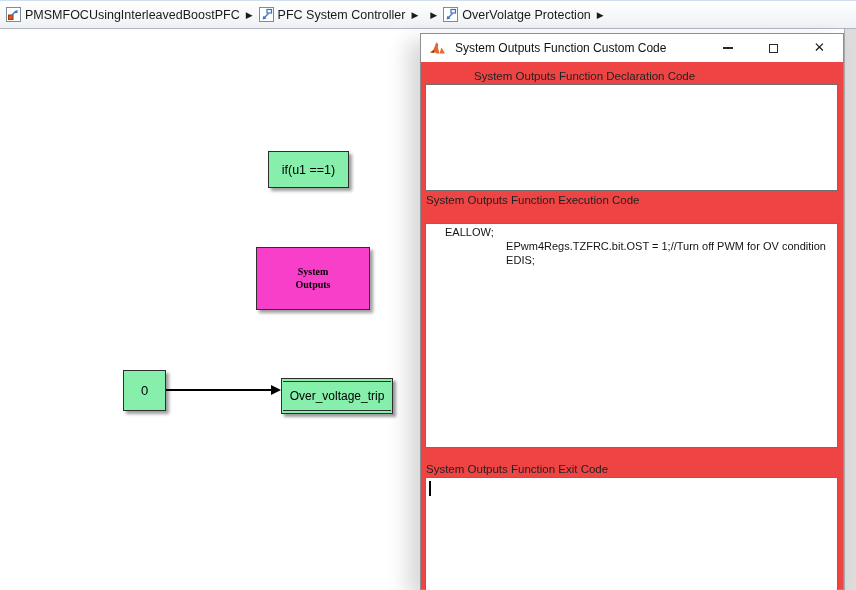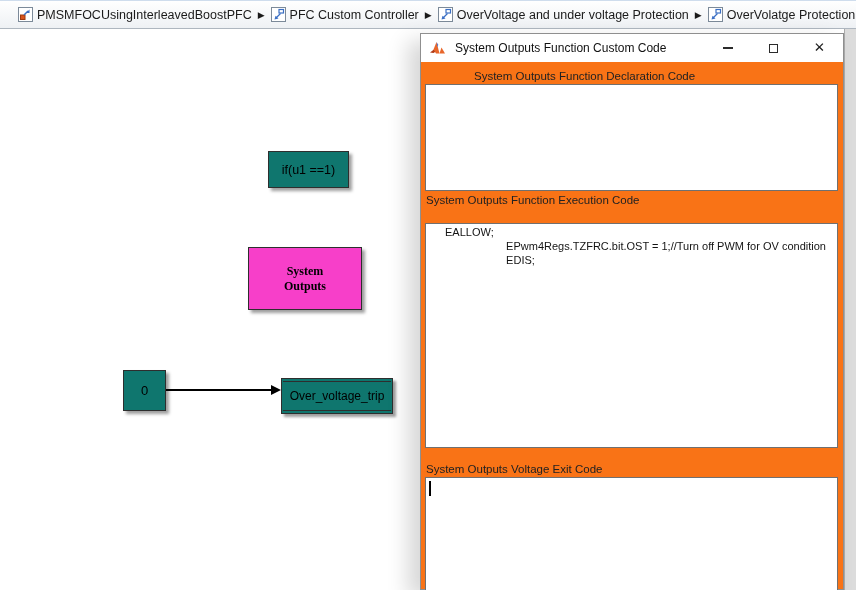--- a/index.html
+++ b/index.html
@@ -10,38 +10,38 @@
     -webkit-font-smoothing:antialiased;
   }
   
   .crumbbar{
     position:absolute;left:0;top:0;width:856px;height:29px;
     background:linear-gradient(#ffffff,#eef1f4);
     border-top:1px solid #cfdded;
     border-bottom:1px solid #aeb6bf;
     box-sizing:border-box;
     display:flex;align-items:center;
-    padding-left:18px;font-size:12.5px;color:#1a1a1a;white-space:nowrap;
+    padding-left:6px;font-size:12.5px;color:#1a1a1a;white-space:nowrap;
   }
   .crumb{display:flex;align-items:center;gap:4px;cursor:default;}
   .crumb-icon{width:15px;height:15px;display:inline-block;}
   .sep{font-size:9px;color:#1a1a1a;margin:0 6px;}
   
   .canvas{position:absolute;left:0;top:29px;width:856px;height:561px;background:#ffffff;}
   .blk{
-    position:absolute;background:#0f766e;border:1.5px solid #2e2e2e;
+    position:absolute;background:#86efac;border:1.5px solid #2e2e2e;
     box-shadow:3px 3px 3px rgba(0,0,0,0.38);
     display:flex;align-items:center;justify-content:center;
     box-sizing:border-box;color:#000;
   }
   .blk-if{left:268px;top:122px;width:81px;height:37px;font-size:12.5px;}
   .blk-sys{
-    left:248px;top:218px;width:114px;height:63px;
+    left:256px;top:218px;width:114px;height:63px;
     background:#f73fc9;
-    font-family:"Liberation Serif", serif;font-weight:bold;font-size:12px;
+    font-family:"Liberation Serif", serif;font-weight:bold;font-size:10px;
     line-height:1.25;text-align:center;flex-direction:column;
   }
   .blk-const{left:123px;top:341px;width:43px;height:41px;font-size:13px;}
   .blk-dsw{left:281px;top:349px;width:112px;height:36px;font-size:12px;border-width:1.4px;box-shadow:2.5px 2.5px 2.5px rgba(0,0,0,0.38);}
   .blk-dsw::before,.blk-dsw::after{
     content:"";position:absolute;left:1px;right:1px;height:1px;background:#2e2e2e;
   }
   .blk-dsw::before{top:2px;}
   .blk-dsw::after{bottom:2px;}
   .wire{position:absolute;left:166px;top:360px;width:106px;height:1.6px;background:#000;}
@@ -49,21 +49,21 @@
     position:absolute;left:271px;top:356px;width:0;height:0;
     border-left:10px solid #000;border-top:5px solid transparent;border-bottom:5px solid transparent;
   }
   
   .edge-strip{
     position:absolute;left:844px;top:29px;width:12px;height:561px;
     background:#dcdcdc;border-left:1px solid #ababab;box-sizing:border-box;
   }
   .dialog{
     position:absolute;left:420px;top:33px;width:424px;height:557px;
-    background:#f97316;border:1px solid #8f8f8f;box-sizing:border-box;
+    background:#ef4444;border:1px solid #8f8f8f;box-sizing:border-box;
     box-shadow:-12px 8px 20px rgba(0,0,0,0.16);
   }
   .titlebar{
     position:absolute;left:0;top:0;right:0;height:28px;background:#ffffff;
     display:flex;align-items:center;padding:0 10px 0 8px;box-sizing:border-box;
   }
   .titlebar .app-icon{width:17px;height:16px;margin-right:9px;}
   .title-text{font-size:12px;color:#111;flex:1;}
   .winbtns{display:flex;align-items:center;gap:31px;padding-right:6px;}
   .winbtn{width:15px;height:15px;display:flex;align-items:center;justify-content:center;cursor:default;}
@@ -105,35 +105,24 @@
 
   <div class="crumb">
     <span class="crumb-icon">
       <svg width="15" height="15" viewBox="0 0 15 15">
         <rect x="0.5" y="0.5" width="14" height="14" fill="#ffffff" stroke="#7c8a99"></rect>
         <rect x="8" y="2.5" width="4.5" height="3.5" fill="none" stroke="#3b6fc4" stroke-width="1.2"></rect>
         <path d="M9.5 6.5 L5 11" stroke="#3b6fc4" stroke-width="1.3" fill="none"></path>
         <path d="M3.5 12.5 L7.5 11.5 L4.5 8.8 Z" fill="#3b6fc4"></path>
       </svg>
     </span>
-    <span>PFC Custom Controller</span>
+    <span>PFC System Controller</span>
   </div>
   <span class="sep">▶</span>
 
-  <div class="crumb">
-    <span class="crumb-icon">
-      <svg width="15" height="15" viewBox="0 0 15 15">
-        <rect x="0.5" y="0.5" width="14" height="14" fill="#ffffff" stroke="#7c8a99"></rect>
-        <rect x="8" y="2.5" width="4.5" height="3.5" fill="none" stroke="#3b6fc4" stroke-width="1.2"></rect>
-        <path d="M9.5 6.5 L5 11" stroke="#3b6fc4" stroke-width="1.3" fill="none"></path>
-        <path d="M3.5 12.5 L7.5 11.5 L4.5 8.8 Z" fill="#3b6fc4"></path>
-      </svg>
-    </span>
-    <span>OverVoltage and under voltage Protection</span>
-  </div>
   <span class="sep">▶</span>
 
   <div class="crumb">
     <span class="crumb-icon">
       <svg width="15" height="15" viewBox="0 0 15 15">
         <rect x="0.5" y="0.5" width="14" height="14" fill="#ffffff" stroke="#7c8a99"></rect>
         <rect x="8" y="2.5" width="4.5" height="3.5" fill="none" stroke="#3b6fc4" stroke-width="1.2"></rect>
         <path d="M9.5 6.5 L5 11" stroke="#3b6fc4" stroke-width="1.3" fill="none"></path>
         <path d="M3.5 12.5 L7.5 11.5 L4.5 8.8 Z" fill="#3b6fc4"></path>
       </svg>
@@ -192,16 +181,16 @@
   </div>
 
   <div class="dlg-label l1">System Outputs Function Declaration Code</div>
   <textarea class="code ta1" spellcheck="false" style=""></textarea>
 
   <div class="dlg-label l2">System Outputs Function Execution Code</div>
   <textarea class="code ta2" spellcheck="false" style="">EALLOW;
                     EPwm4Regs.TZFRC.bit.OST = 1;//Turn off PWM for OV condition
                     EDIS;</textarea>
 
-  <div class="dlg-label l3">System Outputs Voltage Exit Code</div>
+  <div class="dlg-label l3">System Outputs Function Exit Code</div>
   <textarea class="code ta3" spellcheck="false" style=""></textarea>
   <div class="caret"></div>
 </div>
 
 </body></html>

